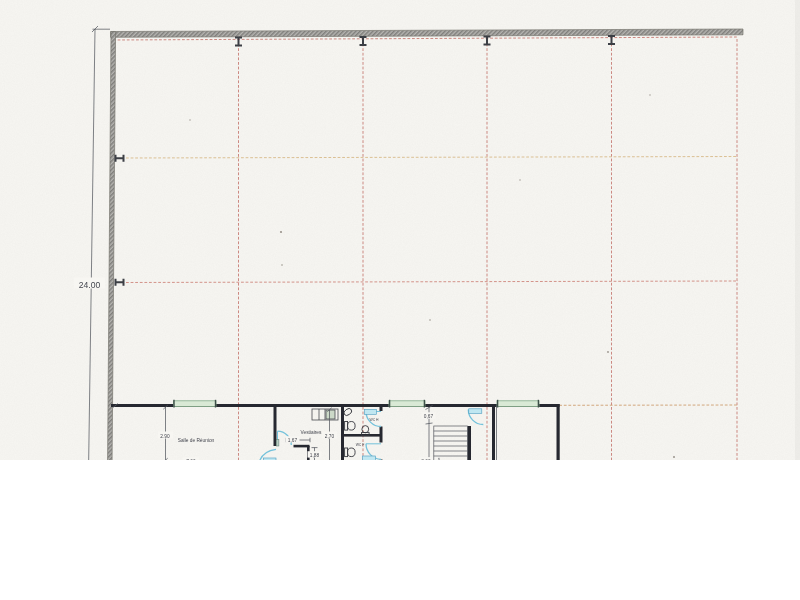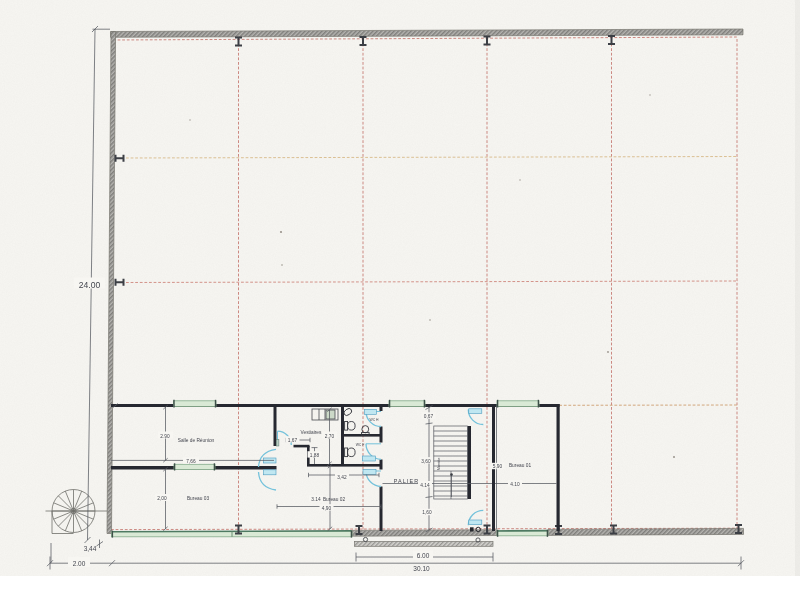--- a/index.html
+++ b/index.html
@@ -1,16 +1,16 @@
 <!DOCTYPE html>
 <html><head>
 <meta charset="utf-8">
 <style>
 html,body{margin:0;padding:0;background:#ffffff;}
-#page{position:relative;width:800px;height:576px;background:#bef264;overflow:hidden;
+#page{position:relative;width:800px;height:460px;background:#bef264;overflow:hidden;
 font-family:"Liberation Sans", sans-serif;}
 svg{position:absolute;left:0;top:0;}
 </style>
 </head>
 <body>
 <div id="page">
 <svg width="800" height="600" viewBox="0 0 800 600">
 <defs>
 <pattern id="hatch" width="3" height="3" patternUnits="userSpaceOnUse" patternTransform="rotate(45)">
 <rect width="3" height="3" fill="#b5b4b0"></rect>

